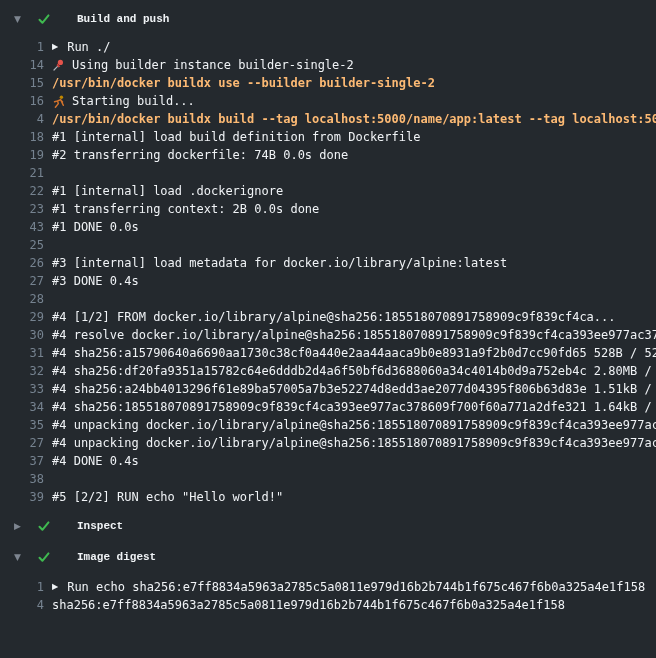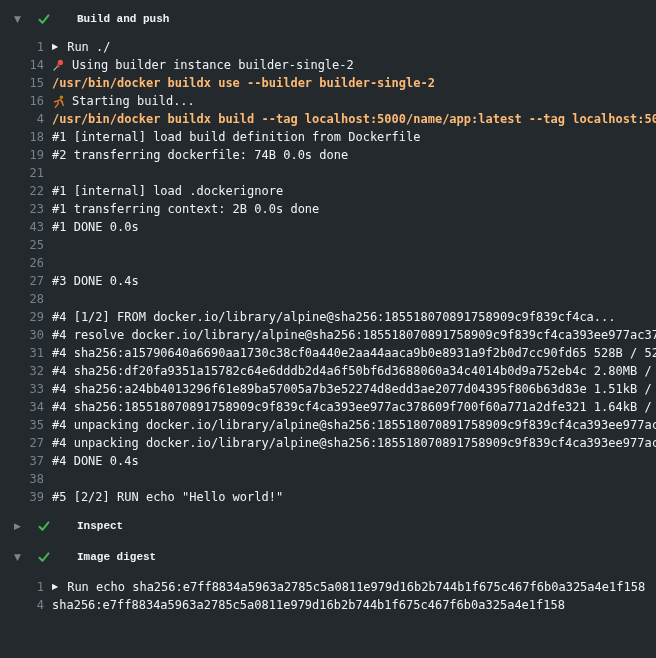--- a/index.html
+++ b/index.html
@@ -113,20 +113,21 @@
         <div class="row">
           <span class="ln">43</span>
           <span class="lt"><span>#1 DONE 0.0s</span></span>
         </div>
         <div class="row">
           <span class="ln">25</span>
           <span class="lt"><span></span></span>
         </div>
         <div class="row">
           <span class="ln">26</span>
+          <span class="lt"><span>#3 [internal] load metadata for docker.io/library/alpine:latest</span></span>
         </div>
         <div class="row">
           <span class="ln">27</span>
           <span class="lt"><span>#3 DONE 0.4s</span></span>
         </div>
         <div class="row">
           <span class="ln">28</span>
           <span class="lt"><span></span></span>
         </div>
         <div class="row">

